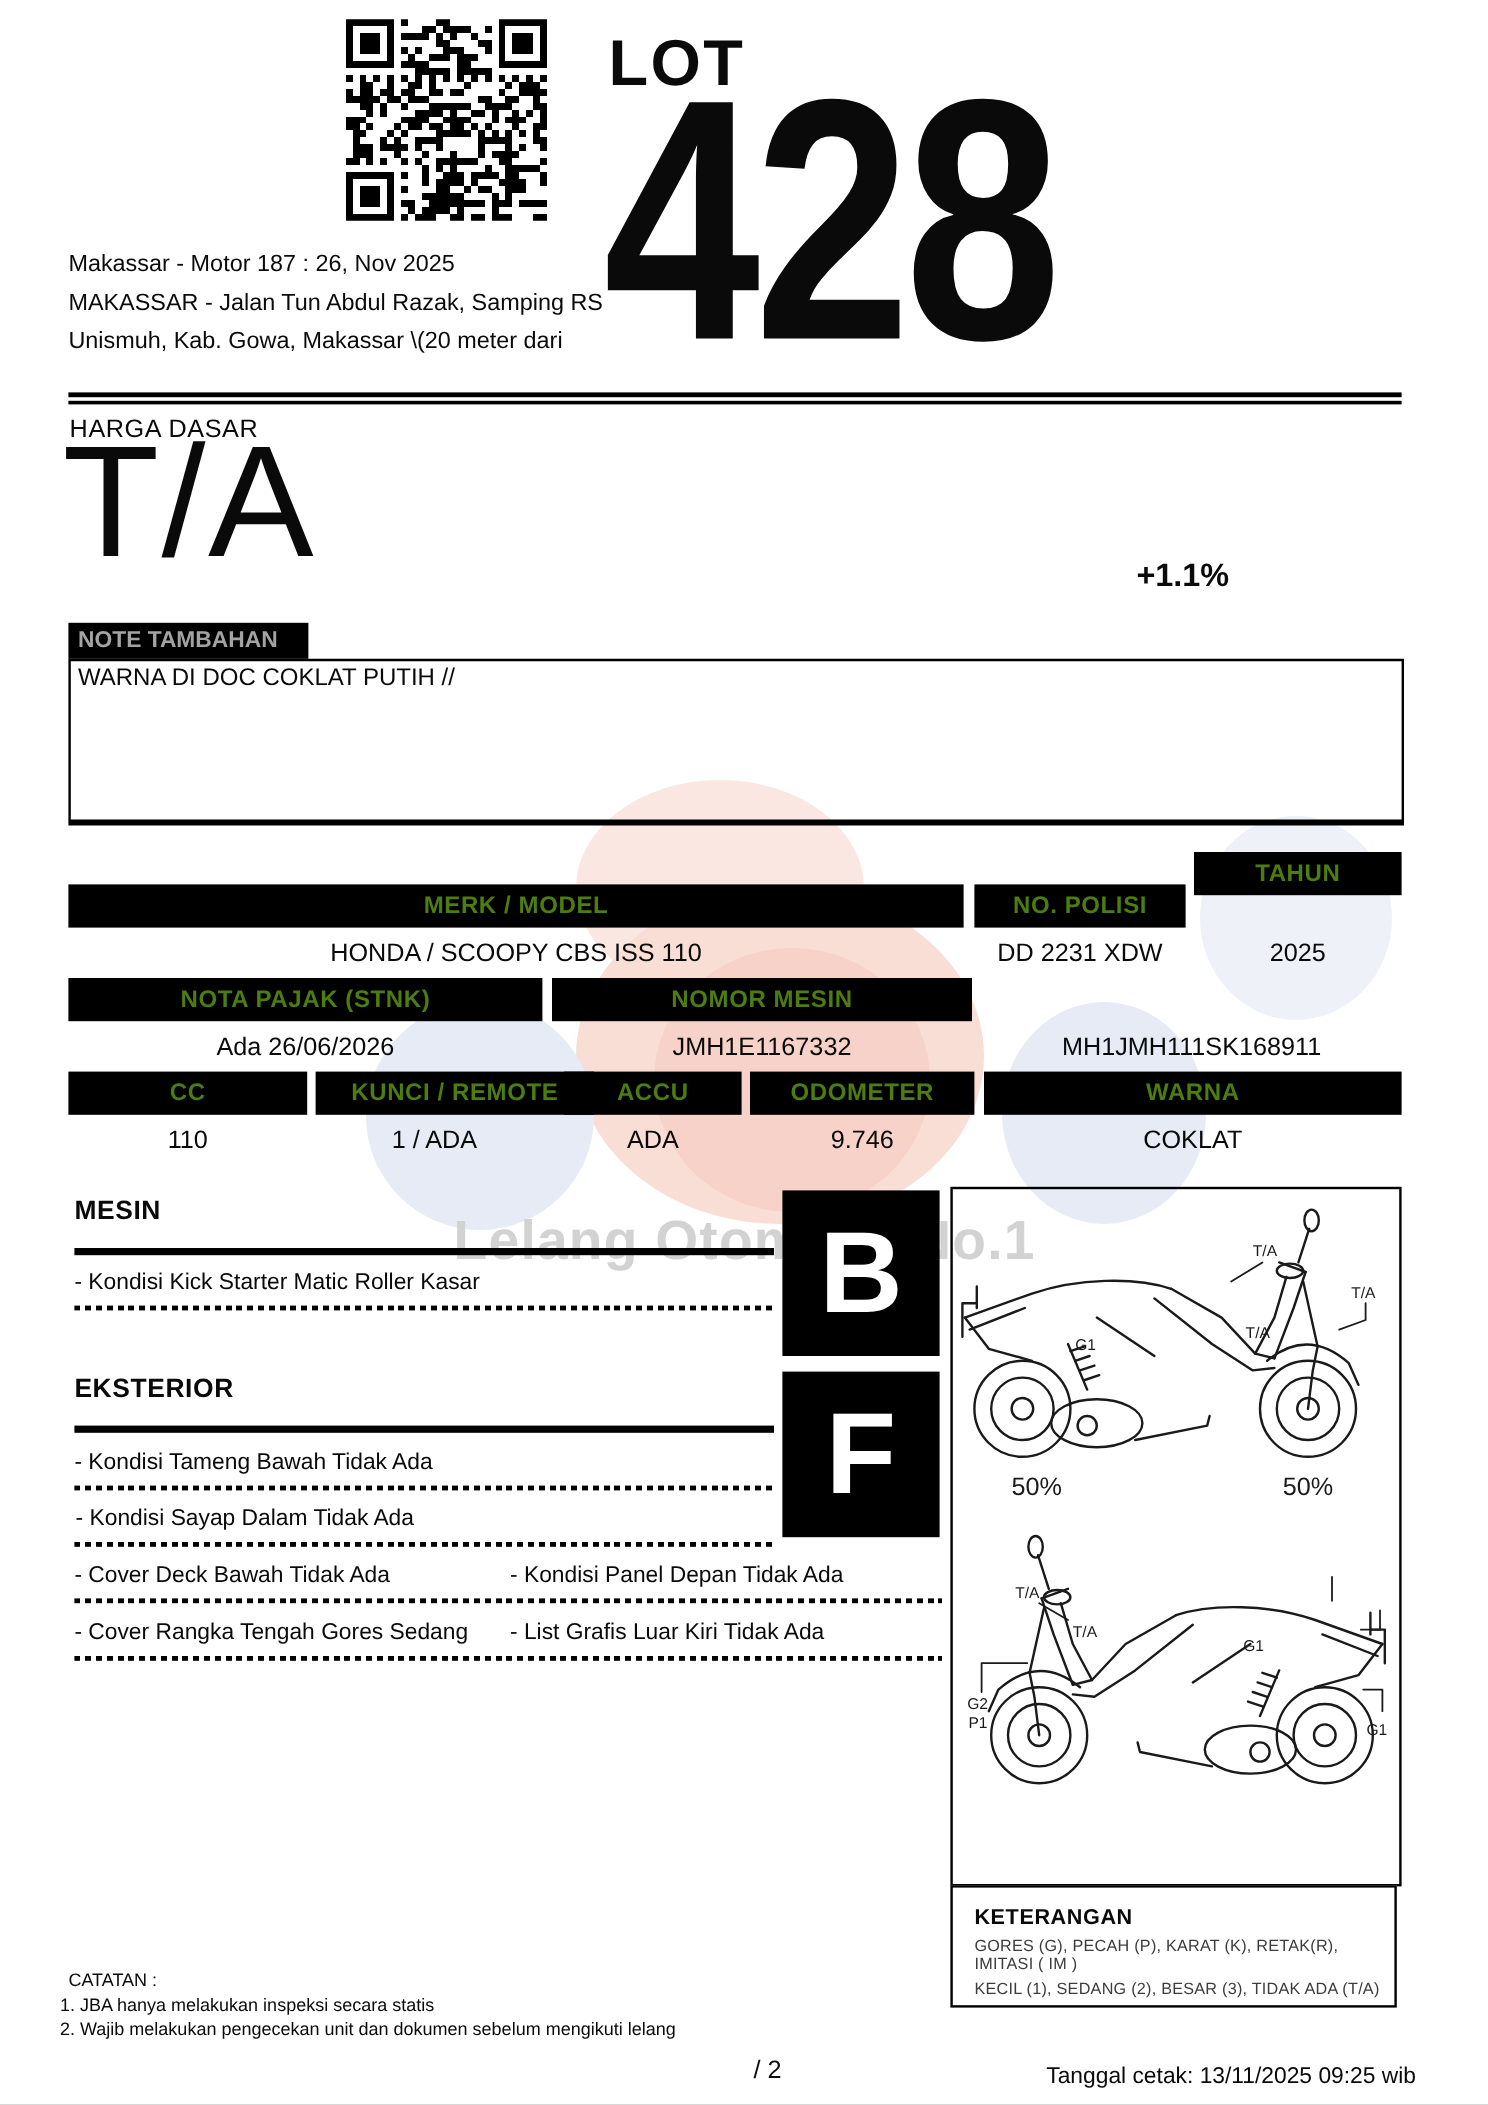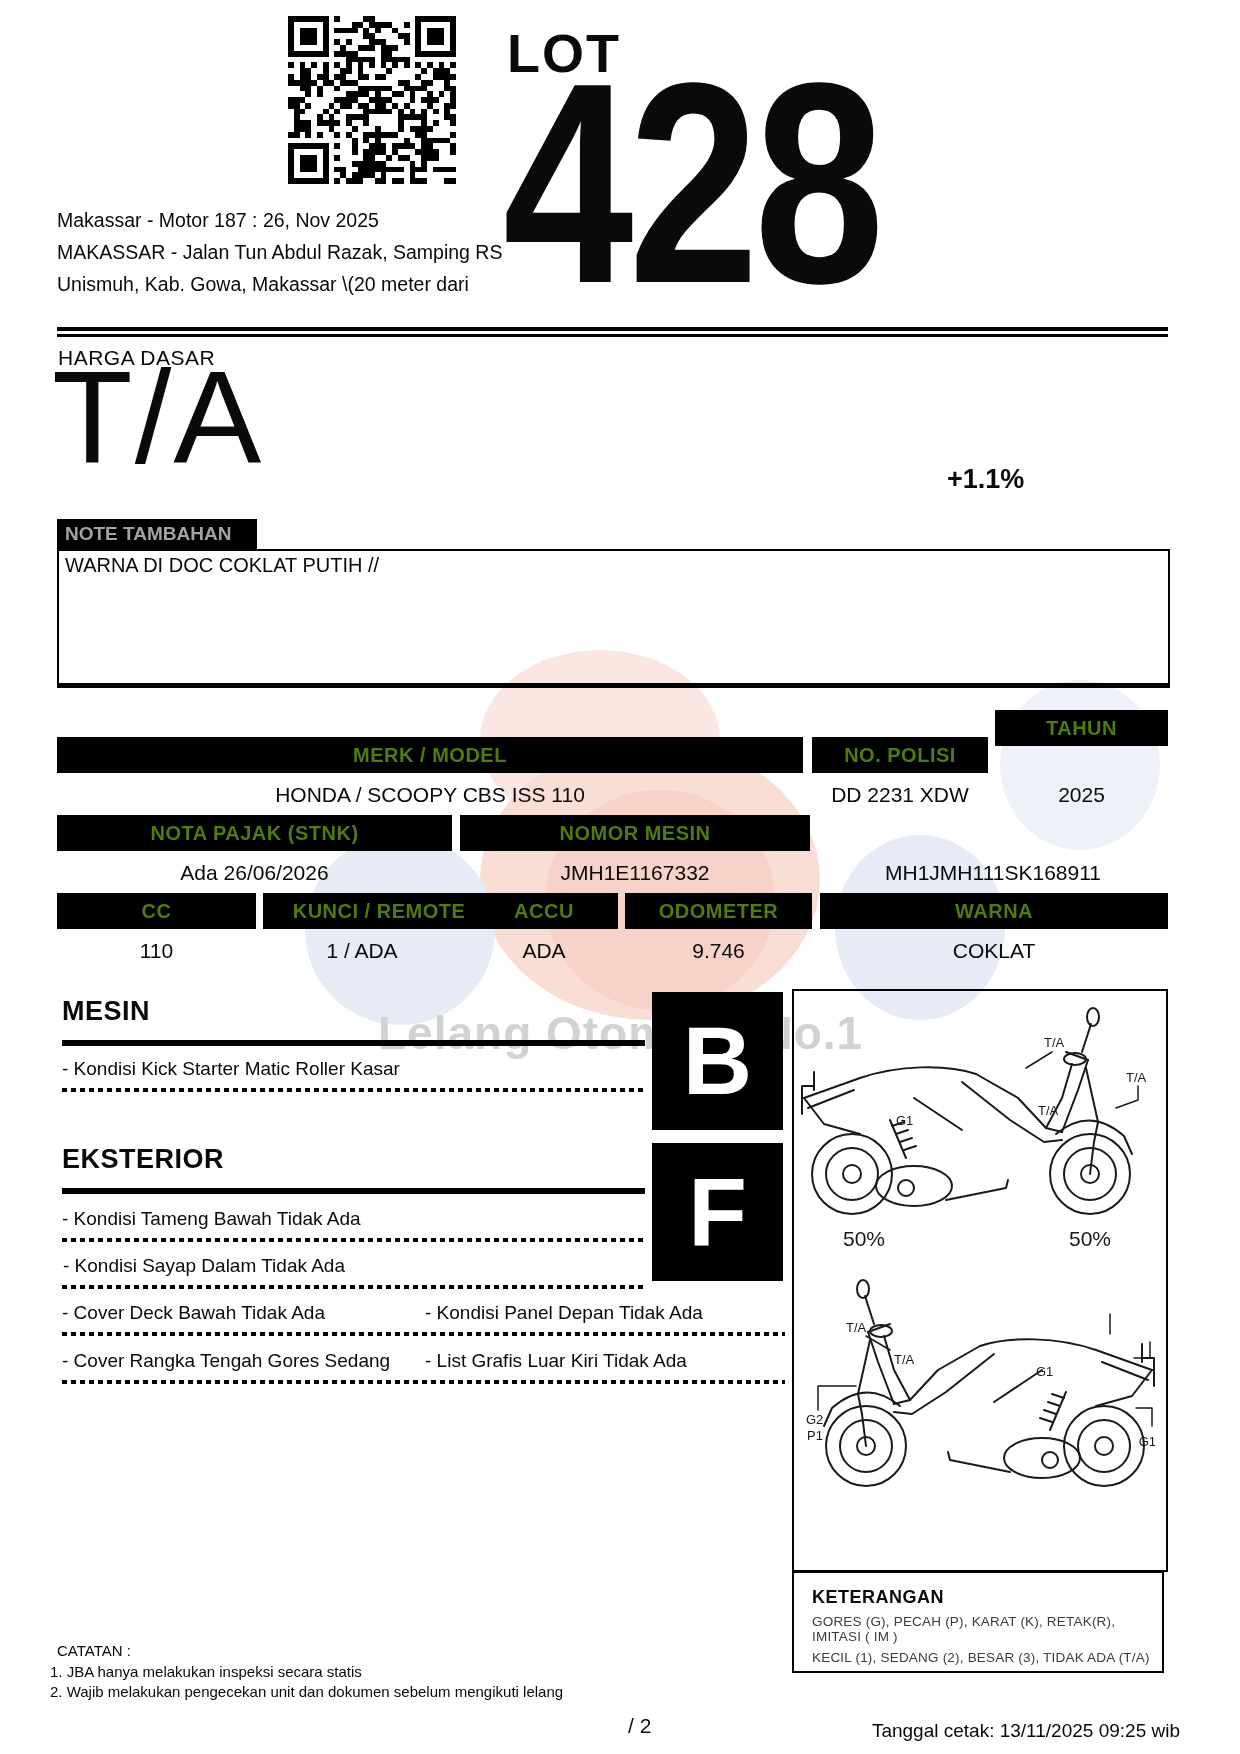--- a/index.html
+++ b/index.html
@@ -19,21 +19,21 @@
   .hrule{border-top:4px solid #000;border-bottom:3px solid #000;height:3px;}
   .harga-label{font-size:21px;letter-spacing:.5px;}
   .ta-big{font-size:132px;line-height:1;letter-spacing:2px;}
   .pct{font-size:27px;font-weight:bold;}
   .note-label{background:#000;color:#a3a3a3;font-weight:bold;font-size:19px;line-height:30px;padding-left:8px;width:192px;height:30px;}
   .note-box{border:2px solid #000;border-bottom-width:5px;font-size:20px;padding:3px 6px;background:transparent;}
   
   .hcell{background:#000;color:#4d7c0f;font-weight:bold;font-size:20px;display:flex;align-items:center;justify-content:center;height:36px;letter-spacing:.5px;}
   .vcell{font-size:21px;display:flex;align-items:center;justify-content:center;height:34px;}
   
-  .sec-title{font-size:27px;font-weight:bold;letter-spacing:.5px;}
+  .sec-title{font-size:22px;font-weight:bold;letter-spacing:.5px;}
   .sec-rule{height:6px;background:#000;}
   .item{font-size:19px;white-space:nowrap;}
   .dotline{height:4px;background:repeating-linear-gradient(90deg,#000 0 5px,transparent 5px 9px);}
   .grade-box{background:#000;color:#fff;display:flex;align-items:center;justify-content:center;font-size:96px;font-weight:bold;width:131px;height:138px;}
   
   .diagram-box{border:2px solid #000;background:transparent;}
   .ket-box{border:2px solid #000;background:#fff;padding:14px 0 0 18px;box-sizing:border-box;}
   .ket-title{font-size:18px;font-weight:bold;letter-spacing:.5px;}
   .ket-line{font-size:13.5px;color:#3c3c3c;margin-top:6px;letter-spacing:.2px;}
   

